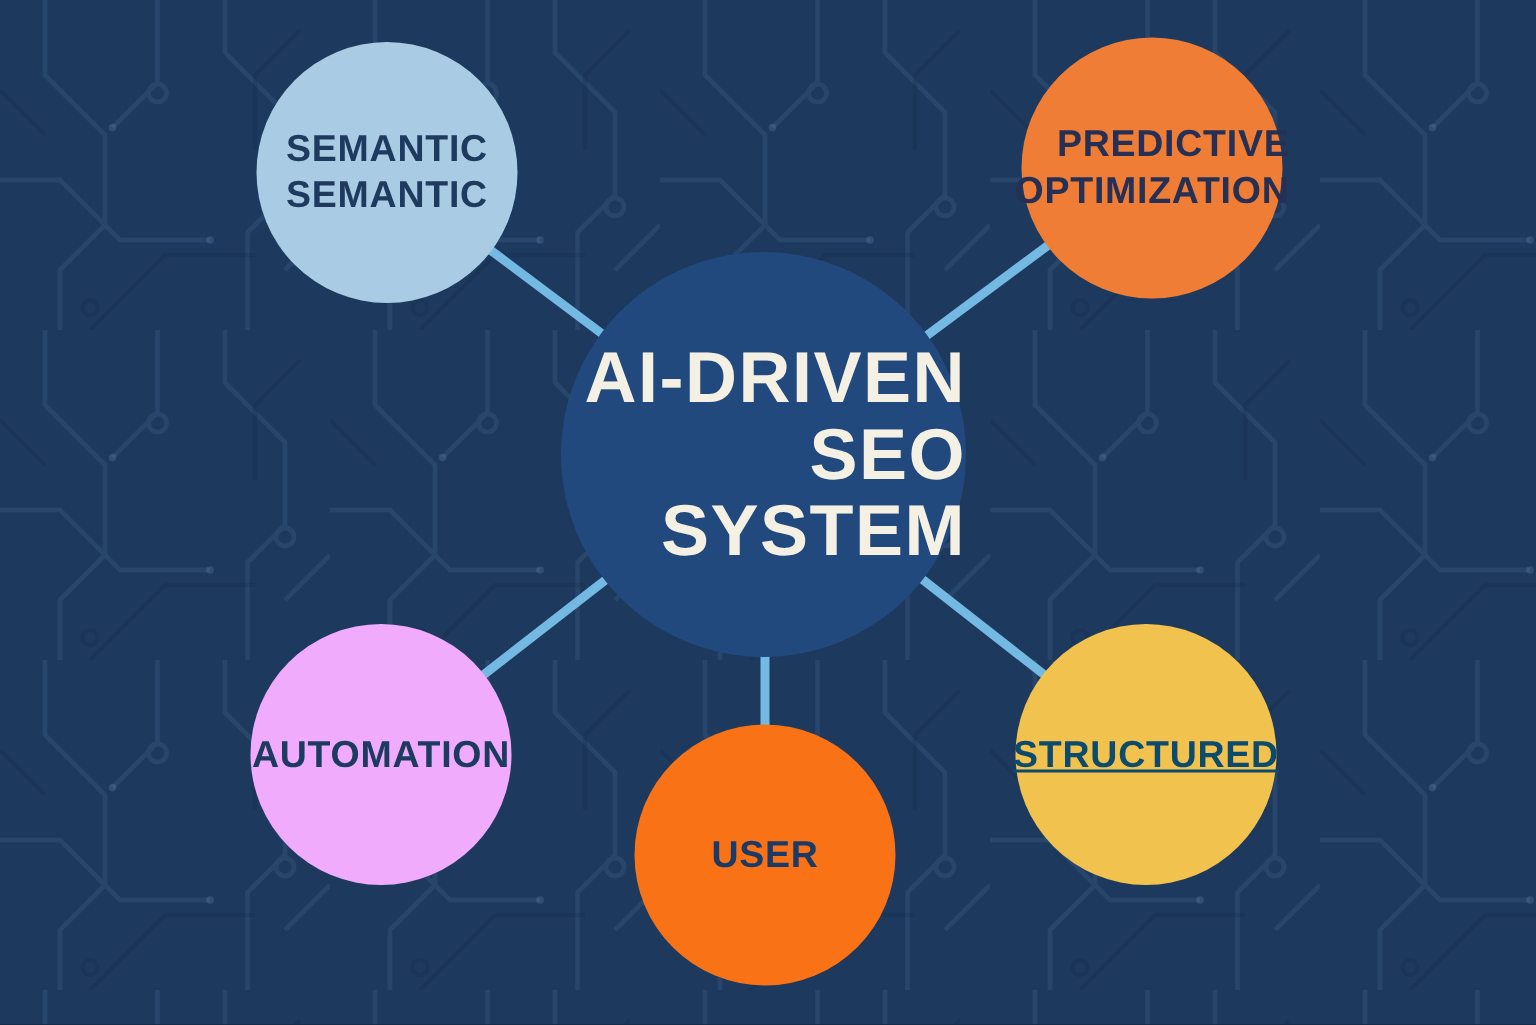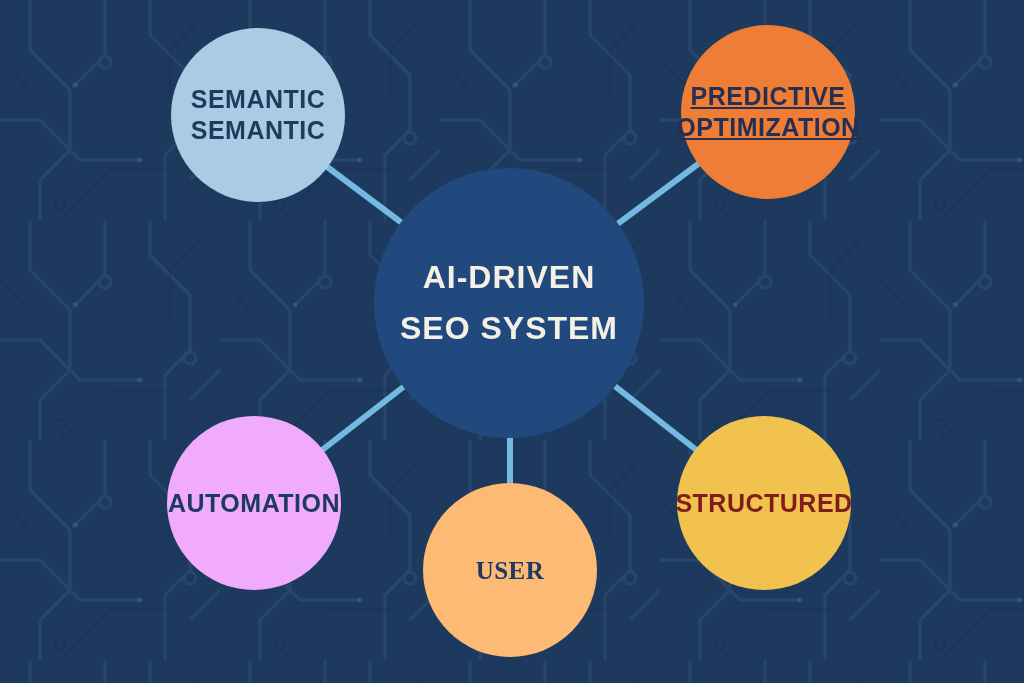--- a/index.html
+++ b/index.html
@@ -23,27 +23,27 @@
     position: absolute;
     border-radius: 50%;
     display: flex;
     align-items: center;
     justify-content: center;
     text-align: center;
     font-weight: 700;
     letter-spacing: 0.5px;
   }
   .node .label { display: block; }
-  .node .label span { display: block; }
+  .node .label span { display: block; text-align: right; }
   .node-center {
     left: 374px;
     top: 168px;
     width: 270px;
     height: 270px;
-    font-size: 32px;
+    font-size: 48px;
     line-height: 51px;
     letter-spacing: 1px;
   }
   .node-sat {
     width: 174px;
     height: 174px;
     font-size: 25px;
     line-height: 31px;
   }
   .node-semantic   { left: 171px; top:  28px; }
@@ -96,38 +96,38 @@
     </div>
   </div>
 
   <div class="node node-sat node-semantic" style="background: rgb(169, 203, 227); color: rgb(30, 58, 95);">
     <div class="label">
       <span>SEMANTIC</span>
       <span>SEMANTIC</span>
     </div>
   </div>
 
-  <div class="node node-sat node-predictive" style="background: rgb(239, 125, 53); color: rgb(37, 48, 84); text-decoration: underline;">
+  <div class="node node-sat node-predictive" style="background: rgb(239, 125, 53); color: rgb(37, 48, 84);">
     <div class="label">
       <span>PREDICTIVE</span>
       <span>OPTIMIZATION</span>
     </div>
   </div>
 
   <div class="node node-sat node-automation" style="background: #f0abfc; color: rgb(29, 58, 96);">
     <div class="label">
       <span>AUTOMATION</span>
     </div>
   </div>
 
-  <div class="node node-sat node-userintent" style="background: #fdba74; color: rgb(28, 58, 102); font-family: Liberation Serif, serif;">
+  <div class="node node-sat node-userintent" style="background: #f97316; color: rgb(28, 58, 102);">
     <div class="label">
       <span>USER</span>
     </div>
   </div>
 
-  <div class="node node-sat node-structured" style="background: rgb(242, 194, 78); color: #7f1d1d;">
+  <div class="node node-sat node-structured" style="background: rgb(242, 194, 78); color: #0c4a6e; text-decoration: underline;">
     <div class="label">
       <span>STRUCTURED</span>
     </div>
   </div>
 
 </div>
 
 </body></html>

